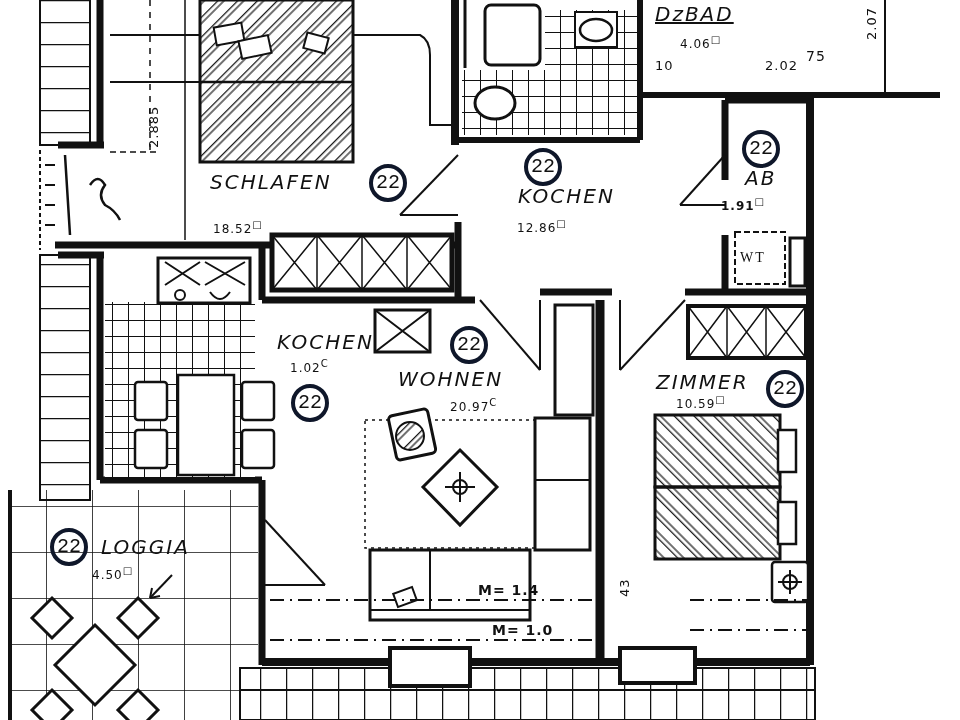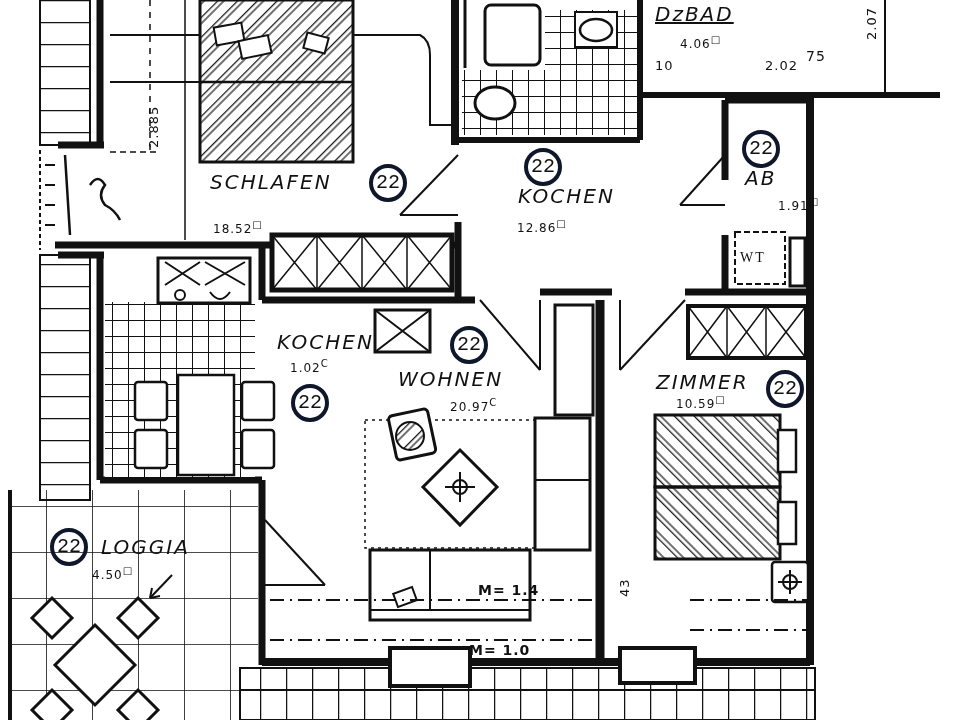--- a/index.html
+++ b/index.html
@@ -232,21 +232,21 @@
 
 <div class="lbl room" style="left:655px;top:2px;text-decoration:underline;">DzBAD</div>
 <div class="lbl area" style="left:680px;top:34px;">4.06<sup style="font-size: 10px;">□</sup></div>
 <div class="lbl dim" style="left:655px;top:58px;">10</div>
 <div class="lbl dim" style="left:765px;top:58px;">2.02</div>
 <div class="lbl small" style="left:806px;top:48px;">75</div>
 <div class="lbl dim vert" style="left:864px;top:40px;">2.07</div>
 
 <div class="tag" style="left:742px;top:130px;">22</div>
 <div class="lbl room" style="left:745px;top:166px;">AB</div>
-<div class="lbl area" style="left:778px;top:196px;">1.91<sup style="font-size: 10px;">□</sup></div>
+<div class="lbl area" style="left:721px;top:196px;font-weight:bold;">1.91<sup style="font-size: 10px;">□</sup></div>
 <div class="lbl wt" style="left:740px;top:250px;">WT</div>
 
 <div class="lbl room" style="left:277px;top:330px;">KOCHEN</div>
 <div class="lbl area" style="left:290px;top:358px;">1.02<sup style="font-size: 10px;">C</sup></div>
 <div class="tag" style="left:291px;top:384px;">22</div>
 
 <div class="tag" style="left:450px;top:326px;">22</div>
 <div class="lbl room" style="left:398px;top:367px;">WOHNEN</div>
 <div class="lbl area" style="left:450px;top:397px;">20.97<sup style="font-size: 10px;">C</sup></div>
 
@@ -254,13 +254,13 @@
 <div class="lbl area" style="left:676px;top:394px;text-align:right;">10.59<sup style="font-size: 10px;">□</sup></div>
 <div class="tag" style="left:766px;top:370px;">22</div>
 
 <div class="tag" style="left:50px;top:528px;">22</div>
 <div class="lbl room" style="left:89px;top:535px;margin-left:12px;">LOGGIA</div>
 <div class="lbl area" style="left:92px;top:565px;">4.50<sup style="font-size: 10px;">□</sup></div>
 
 <div class="lbl dim vert" style="left:146px;top:148px;">2.885</div>
 <div class="lbl dim vert" style="left:617px;top:597px;">43</div>
 <div class="lbl small" style="left:478px;top:582px;font-weight:bold;">M= 1.4</div>
-<div class="lbl small" style="left:469px;top:622px;font-weight:bold;margin-top:20px;">M= 1.0</div>
+<div class="lbl small" style="left:492px;top:622px;font-weight:bold;">M= 1.0</div>
 
 </body></html>

